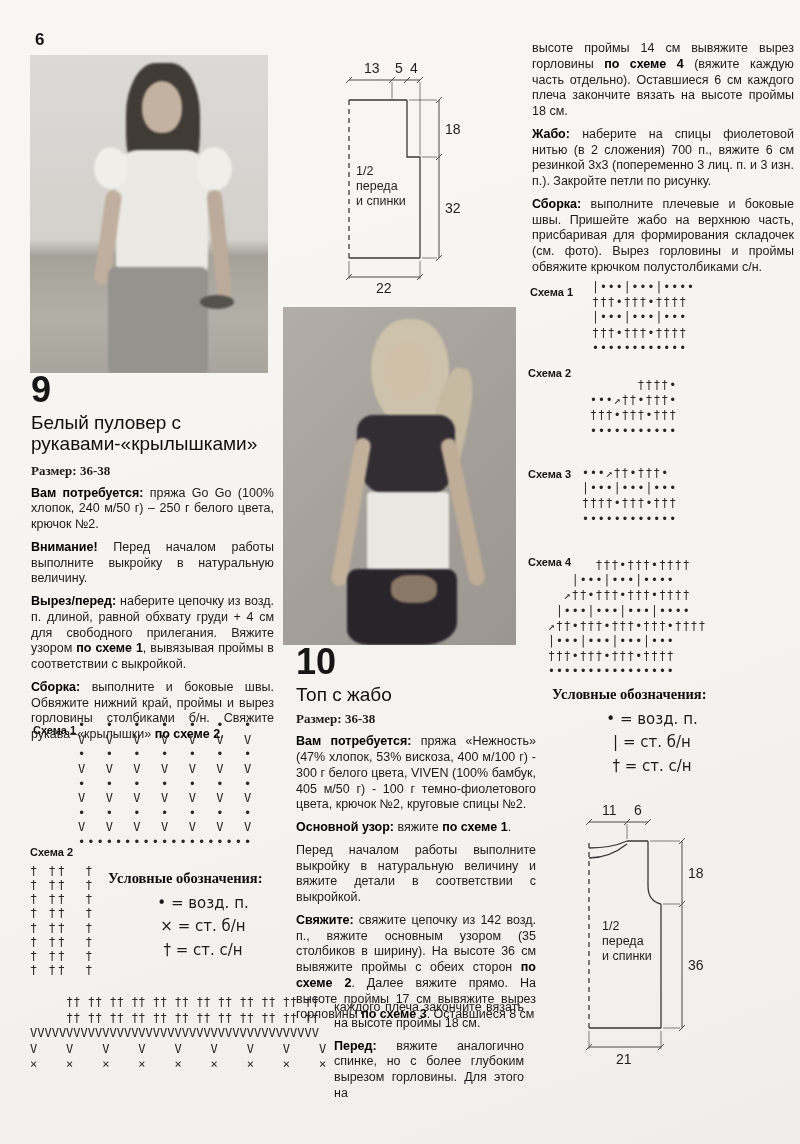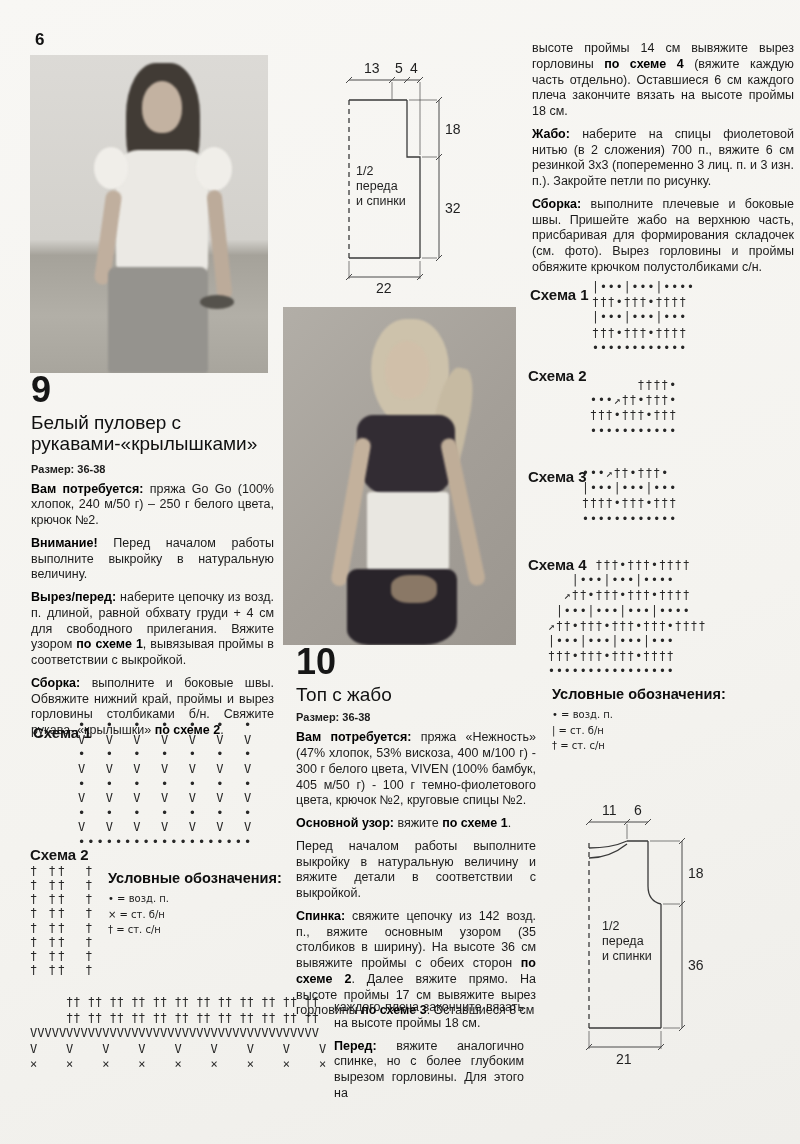--- a/index.html
+++ b/index.html
@@ -9,32 +9,32 @@
     font-family:"Liberation Sans",sans-serif;color:#1b1b1b;overflow:hidden;
   }
   .abs{position:absolute;}
   .pagenum{font-size:17px;font-weight:bold;color:#111;}
   
   .flow{display:block;}
   .body-text p{margin:0 0 7px 0;font-size:12.5px;line-height:1.26;text-align:justify;}
   .body-text b{color:#000;}
   .art-number{font-size:36px;font-weight:bold;line-height:1;margin:0 0 4px 0;color:#161616;}
   .art-title{font-size:19px;font-weight:normal;line-height:1.12;margin:0 0 8px 0;color:#101010;}
-  .size-line{font-size:11px;font-weight:bold;margin:0 0 7px 0;}
+  .size-line{font-size:13px;font-weight:bold;margin:0 0 7px 0;font-family:Liberation Serif, serif;}
   
   .chart{font-family:"DejaVu Sans Mono",monospace;white-space:pre;color:#272727;}
   .chart div{height:auto;}
   .chart-r{font-size:11.5px;line-height:1.32;letter-spacing:1px;}
   .chart-v{font-size:12px;line-height:1.22;letter-spacing:2px;}
   .chart-cols{font-size:12px;line-height:1.18;letter-spacing:2px;}
   .chart-wide{font-size:12px;line-height:1.3;}
-  .scheme-label{font-size:15px;font-weight:bold;color:#141414;}
+  .scheme-label{font-size:11px;font-weight:bold;color:#141414;}
   
-  .legend-title{font-size:14.5px;font-weight:bold;margin:0 0 5px 0;color:#0e0e0e;}
-  .legend-item{font-size:10px;line-height:1.55;font-family:"DejaVu Sans",sans-serif;}
+  .legend-title{font-size:14.5px;font-weight:bold;margin:0 0 5px 0;color:#0e0e0e;font-family:Liberation Serif, serif;}
+  .legend-item{font-size:15px;line-height:1.55;font-family:"DejaVu Sans",sans-serif;text-align:center;}
   
   .photo{overflow:hidden;}
   .photo *{position:absolute;}
   .photo1{background:linear-gradient(180deg,#dcdad6 0%,#d3d1cc 58%,#a5a29a 63%,#b2afa7 82%,#a8a59d 100%);}
   .photo2{background:linear-gradient(135deg,#b2aea7 0%,#a49f98 55%,#9b968f 100%);}
   .soft{filter:blur(1.2px);}
   
   svg text{font-family:"Liberation Sans",sans-serif;fill:#1f1f1f;}
   .meas{font-size:14px;}
   .diag-label{font-size:12.5px;}
@@ -123,21 +123,21 @@
     <div class="soft" style="left:108px;top:268px;width:46px;height:28px;background:#8a7866;border-radius:40%;"></div>
   </div>
 
   <div class="abs flow body-text" style="left:296px;top:644px;width:240px;">
     <div class="art-number">10</div>
     <div class="art-title" style="margin-bottom:6px;">Топ с жабо</div>
     <div class="size-line">Размер: 36-38</div>
     <p><b>Вам потребуется:</b><span> пряжа «Нежность» (47% хлопок, 53% вискоза, 400 м/100 г) - 300 г белого цвета, VIVEN (100% бамбук, 405 м/50 г) - 100 г темно-фиолетового цвета, крючок №2, круговые спицы №2.</span></p>
     <p><b>Основной узор:</b><span> вяжите </span><b>по схеме 1</b><span>.</span></p>
     <p><span>Перед началом работы выполните выкройку в натуральную величину и вяжите детали в соответствии с выкройкой.</span></p>
-    <p><b>Спинка:</b><span> свяжите цепочку из 142 возд. п., вяжите основным узором (35 столбиков в ширину). На высоте 36 см вывяжите проймы с обеих сторон </span><b>по схеме 2</b><span>. Далее вяжите прямо. На высоте проймы 17 см вывяжите вырез горловины </span><b>по схеме 3</b><span>. Оставшиеся 8 см</span></p>
+    <p><b>Свяжите:</b><span> свяжите цепочку из 142 возд. п., вяжите основным узором (35 столбиков в ширину). На высоте 36 см вывяжите проймы с обеих сторон </span><b>по схеме 2</b><span>. Далее вяжите прямо. На высоте проймы 17 см вывяжите вырез горловины </span><b>по схеме 3</b><span>. Оставшиеся 8 см</span></p>
   </div>
 
   <div class="abs flow body-text" style="left:334px;top:1000px;width:190px;">
     <p><span>каждого плеча закончите вязать на высоте проймы 18 см.</span></p>
     <p><b>Перед:</b><span> вяжите аналогично спинке, но с более глубоким вырезом горловины. Для этого на</span></p>
   </div>
 
   <div class="abs flow body-text" style="left:532px;top:41px;width:262px;">
     <p><span>высоте проймы 14 см вывяжите вырез горловины </span><b>по схеме 4</b><span> (вяжите каждую часть отдельно). Оставшиеся 6 см каждого плеча закончите вязать на высоте проймы 18 см.</span></p>
     <p><b>Жабо:</b><span> наберите на спицы фиолетовой нитью (в 2 сложения) 700 п., вяжите 6 см резинкой 3х3 (попеременно 3 лиц. п. и 3 изн. п.). Закройте петли по рисунку.</span></p>

